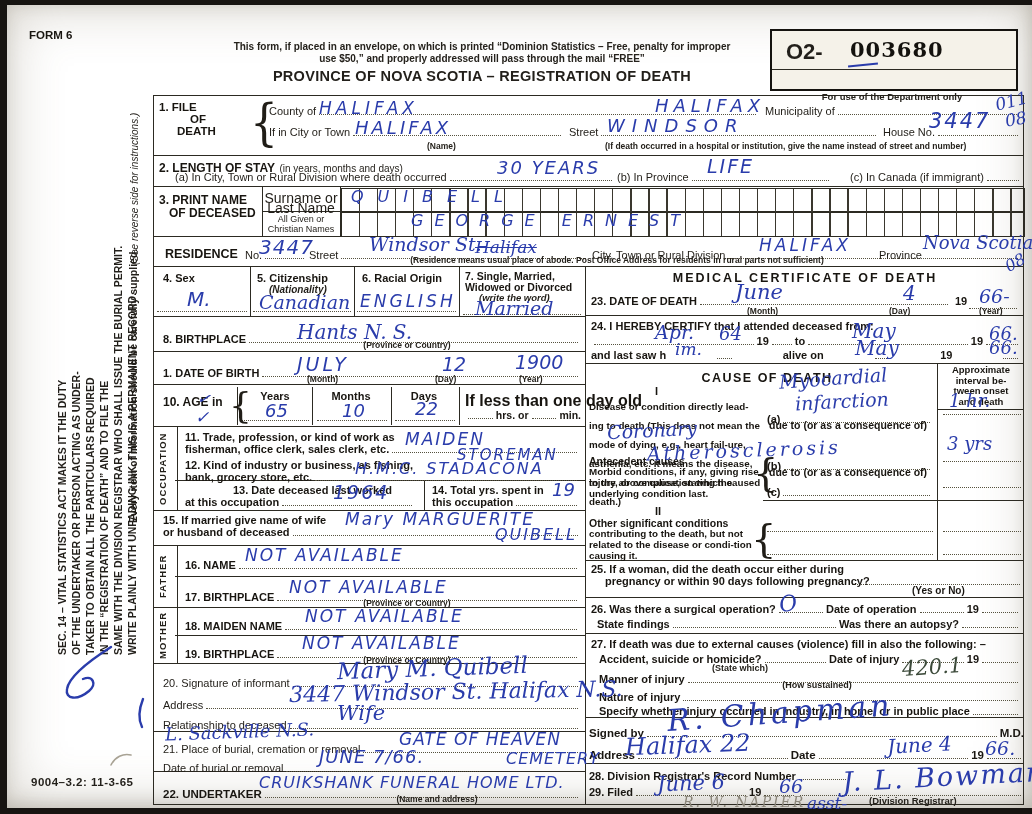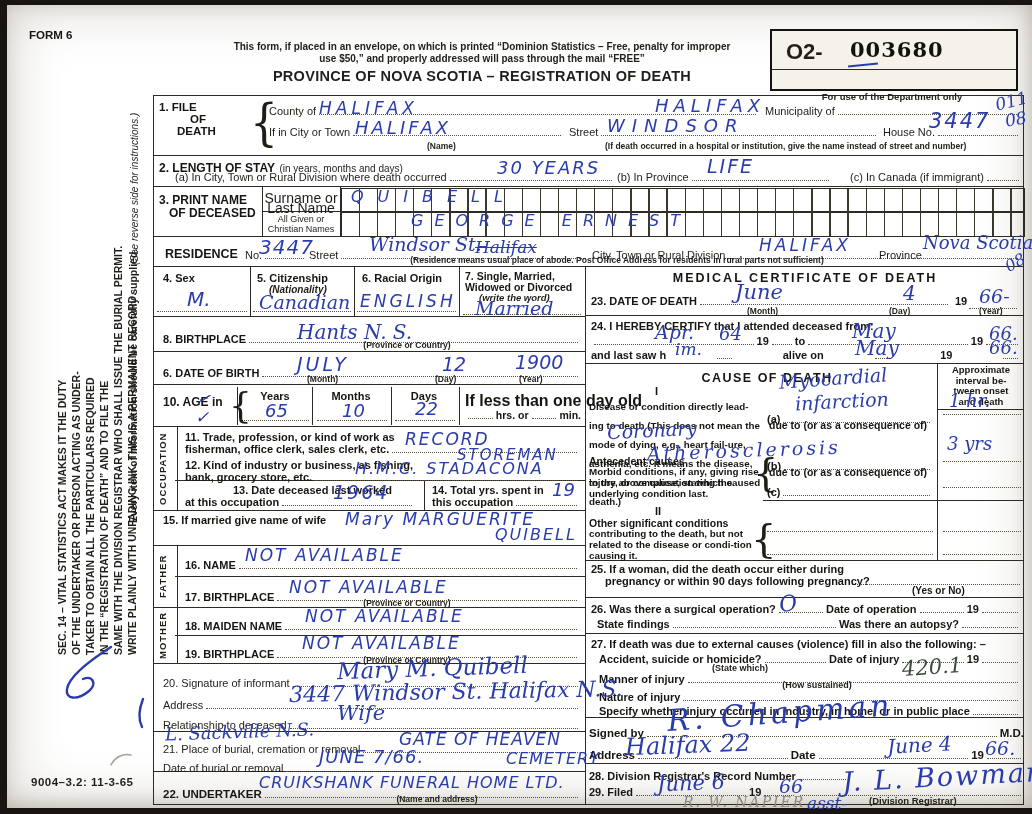--- a/index.html
+++ b/index.html
@@ -221,21 +221,21 @@
   <div class="dln" style="left:456px;top:308px;width:118px;"></div>
 
   <div class="p fl" style="left:156px;top:328px;width:418px;">
     <span class="lb">8. BIRTHPLACE</span>
       <span class="dot"></span>
   </div>
   <div class="hwc" style="left:290px;top:315px;font-size:20px;">Hants   N.   S.</div>
   <div class="p sm c" style="left:300px;top:335px;width:200px;">(Province or Country)</div>
 
   <div class="p fl" style="left:156px;top:362px;width:418px;">
-    <span class="lb">6. DATE OF BIRTH</span>
+    <span class="lb">1. DATE OF BIRTH</span>
       <span class="dot"></span>
   </div>
   <div class="hwp" style="left:290px;top:348px;font-size:19px;letter-spacing:3px;">JULY</div>
   <div class="p sm" style="left:300px;top:369px;">(Month)</div>
   <div class="hwp" style="left:435px;top:348px;font-size:19px;">12</div>
   <div class="p sm" style="left:428px;top:369px;">(Day)</div>
   <div class="hwp" style="left:508px;top:346px;font-size:19px;">1900</div>
   <div class="p sm" style="left:512px;top:369px;">(Year)</div>
 
   <div class="p lb" style="left:156px;top:390px;font-size:12px;">10. AGE in</div>
@@ -258,21 +258,21 @@
       <span class="dot"></span>
       <span class="lb" style="font-size:10.5px;">min.</span>
   </div>
 
   <div class="p vlab" style="left:150px;top:426px;height:76px;width:18px;">OCCUPATION</div>
   <div class="p lb" style="left:178px;top:426px;">11. Trade, profession, or kind of work as</div>
   <div class="p fl" style="left:178px;top:438px;width:395px;">
     <span class="lb">fisherman, office clerk, sales clerk, etc.</span>
       <span class="dot"></span>
   </div>
-  <div class="hwp" style="left:398px;top:424px;font-size:17px;letter-spacing:2px;">RECORD</div>
+  <div class="hwp" style="left:398px;top:424px;font-size:17px;letter-spacing:2px;">MAIDEN</div>
   <div class="hwp" style="left:450px;top:441px;font-size:15px;letter-spacing:2px;">STOREMAN</div>
   <div class="p lb" style="left:178px;top:454px;">12. Kind of industry or business, as fishing,</div>
   <div class="p fl" style="left:178px;top:466px;width:395px;">
     <span class="lb">bank, grocery store, etc.</span>
       <span class="dot"></span>
   </div>
   <div class="hwp" style="left:348px;top:454px;font-size:16px;letter-spacing:2px;">H.M.C. STADACONA</div>
   <div class="p lb" style="left:178px;top:479px;margin-left:48px;">13. Date deceased last worked</div>
   <div class="p fl" style="left:178px;top:491px;width:230px;">
     <span class="lb">at this occupation</span>
@@ -280,20 +280,24 @@
   </div>
   <div class="hwp" style="left:326px;top:476px;font-size:19px;letter-spacing:2px;">1964</div>
   <div class="p lb" style="left:425px;top:479px;">14. Total yrs. spent in</div>
   <div class="p fl" style="left:425px;top:491px;width:148px;">
     <span class="lb">this occupation</span>
       <span class="dot"></span>
   </div>
   <div class="hwp" style="left:545px;top:474px;font-size:18px;">19</div>
 
   <div class="p lb" style="left:156px;top:509px;">15. If married give name of wife</div>
+  <div class="p fl" style="left:156px;top:521px;width:418px;">
+    <span class="lb">or husband of deceased</span>
+      <span class="dot"></span>
+  </div>
   <div class="hwp" style="left:338px;top:504px;font-size:17px;letter-spacing:2px;">Mary  MARGUERITE</div>
   <div class="hwp" style="left:488px;top:520px;font-size:16px;letter-spacing:2px;">QUIBELL</div>
 
   <div class="p vlab" style="left:150px;top:544px;height:54px;width:18px;">FATHER</div>
   <div class="p fl" style="left:178px;top:554px;width:395px;">
     <span class="lb">16. NAME</span>
       <span class="dot"></span>
   </div>
   <div class="hwp" style="left:238px;top:540px;font-size:17px;letter-spacing:2px;">NOT AVAILABLE</div>
   <div class="p fl" style="left:178px;top:586px;width:395px;">

